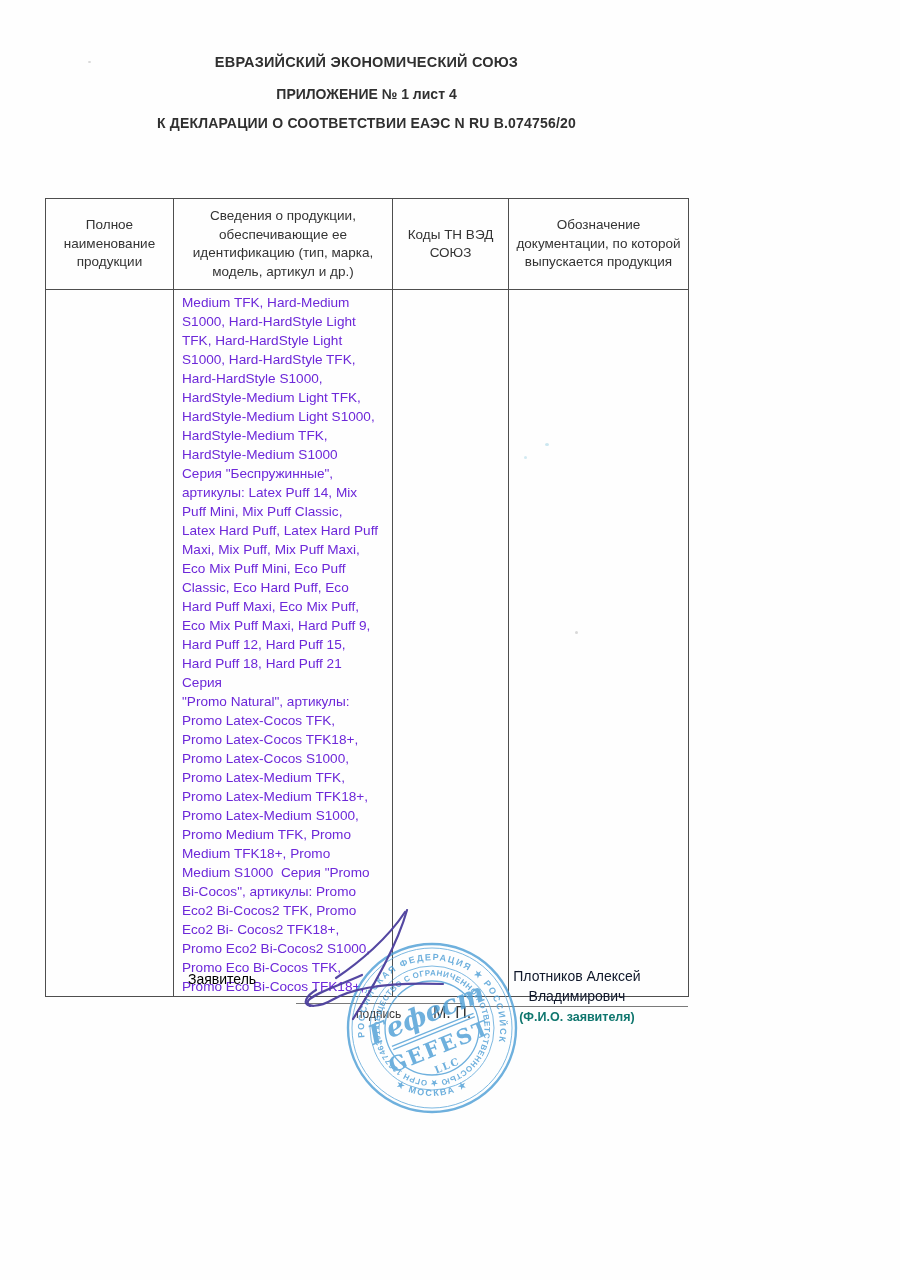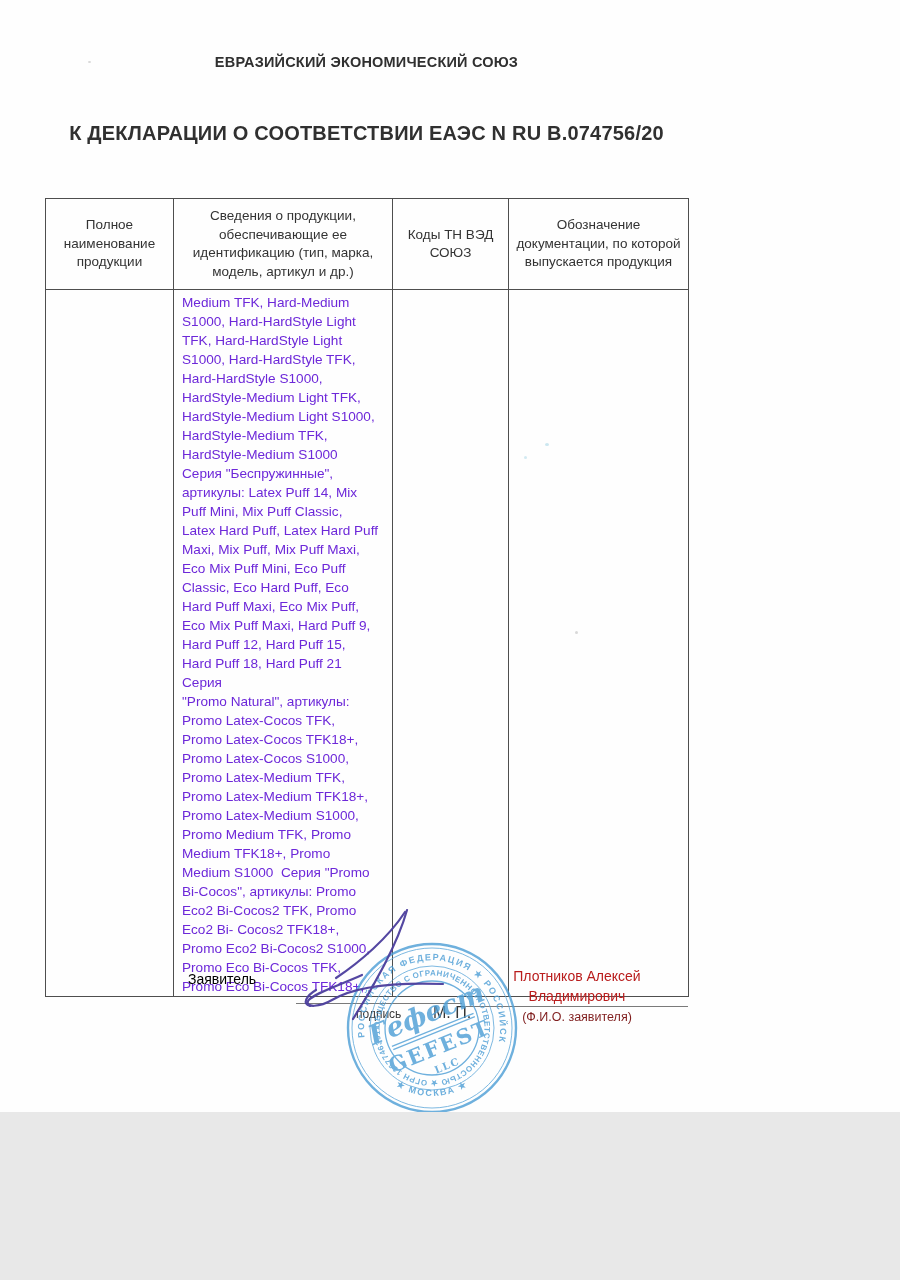--- a/index.html
+++ b/index.html
@@ -1,25 +1,25 @@
 <!DOCTYPE html>
 <html><head>
 <meta charset="utf-8">
 <style>
   html,body{margin:0;padding:0;background:#e8e8e8;}
   .page{
-    position:relative;width:900px;height:1112px;margin:0 auto;
+    position:relative;width:900px;height:1280px;margin:0 auto;
     background:#fefefe;overflow:hidden;
     font-family:"Liberation Sans", sans-serif;color:#333;
   }
   
   .hdr{position:absolute;left:45px;width:643px;text-align:center;font-weight:bold;color:#303030;}
   .hdr-1{top:54px;font-size:14.5px;letter-spacing:.2px;}
   .hdr-2{top:86px;font-size:14px;}
-  .hdr-3{top:122px;font-size:20px;letter-spacing:.2px;}
+  .hdr-3{top:115px;font-size:14px;letter-spacing:.2px;}
   
   table.doc{
     position:absolute;left:45px;top:166px;width:643px;
     border-collapse:collapse;table-layout:fixed;margin-top:32px;
   }
   table.doc th, table.doc td{border:1px solid #4e4e4e;}
   table.doc th{
     height:86px;font-weight:400;font-size:13.5px;line-height:18.5px;
     text-align:center;vertical-align:middle;padding:2px 6px;color:#333;
   }
@@ -28,40 +28,41 @@
     font-size:13.6px;line-height:19px;color:#6d28d9;
     padding:3px 4px 0 8px;white-space:pre-wrap;overflow:hidden;
   }
   
   .abs{position:absolute;}
   .applicant{left:188px;top:971px;font-size:14px;color:#000000;}
   .sig-line{left:296px;top:1003px;width:166px;border-top:1px solid #7a7a7a;height:0;}
   .fio-line{left:466px;top:1006px;width:222px;border-top:1px solid #7a7a7a;height:0;}
   .sig-caption{left:356px;top:1007px;font-size:12px;color:#3a3a3a;}
   .mp{left:433px;top:1004px;font-size:16px;color:#333;}
-  .name-block{left:466px;top:967px;width:222px;text-align:center;font-size:14px;line-height:19.5px;color:#b91c1c;white-space:pre-line;}
-  .fio-caption{left:466px;top:1010px;width:222px;text-align:center;font-size:12.5px;color:#7f1d1d;}
+  .name-block{left:466px;top:967px;width:222px;text-align:center;font-size:14px;line-height:19.5px;color:#0f172a;white-space:pre-line;}
+  .fio-caption{left:466px;top:1010px;width:222px;text-align:center;font-size:12.5px;color:#0f766e;font-weight:bold;}
   
   .stamp-svg{left:342px;top:938px;width:180px;height:180px;}
   .stamp-svg text{fill:#4f9fd6;}
   .ring-text{font-size:9px;font-weight:bold;letter-spacing:1.6px;font-family:"Liberation Sans",sans-serif;}
   .ring-text-inner{font-size:8px;font-weight:bold;letter-spacing:.5px;font-family:"Liberation Sans",sans-serif;}
   .stamp-script{font-family:"DejaVu Serif",serif;font-style:italic;font-weight:bold;font-size:27px;}
   .stamp-latin{font-family:"DejaVu Serif",serif;font-weight:bold;font-size:21px;letter-spacing:2px;}
   .stamp-llc{font-family:"DejaVu Serif",serif;font-weight:bold;font-size:10px;letter-spacing:1.5px;}
   .sign-svg{left:288px;top:898px;width:180px;height:140px;}
   
   .speck{position:absolute;border-radius:50%;}
 </style>
 </head>
 <body>
 
 <div class="page">
 
   <div class="hdr hdr-1">ЕВРАЗИЙСКИЙ ЭКОНОМИЧЕСКИЙ СОЮЗ</div>
+  <div class="hdr hdr-2">ПРИЛОЖЕНИЕ № 1 лист 4</div>
   <div class="hdr hdr-3">К ДЕКЛАРАЦИИ О СООТВЕТСТВИИ ЕАЭС N RU В.074756/20</div>
 
   <table class="doc">
     <colgroup>
       <col style="width:128px">
         <col style="width:219px">
         <col style="width:116px">
         <col style="width:180px">
     </colgroup>
     <thead>

